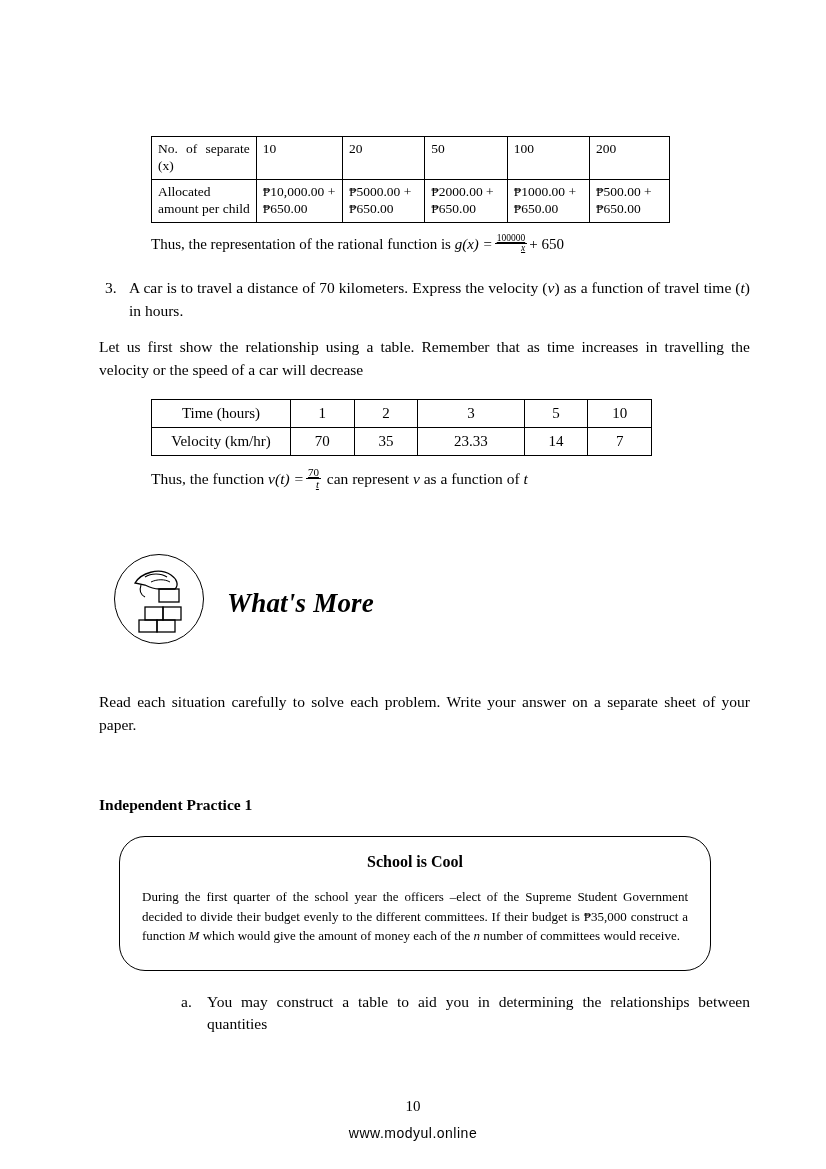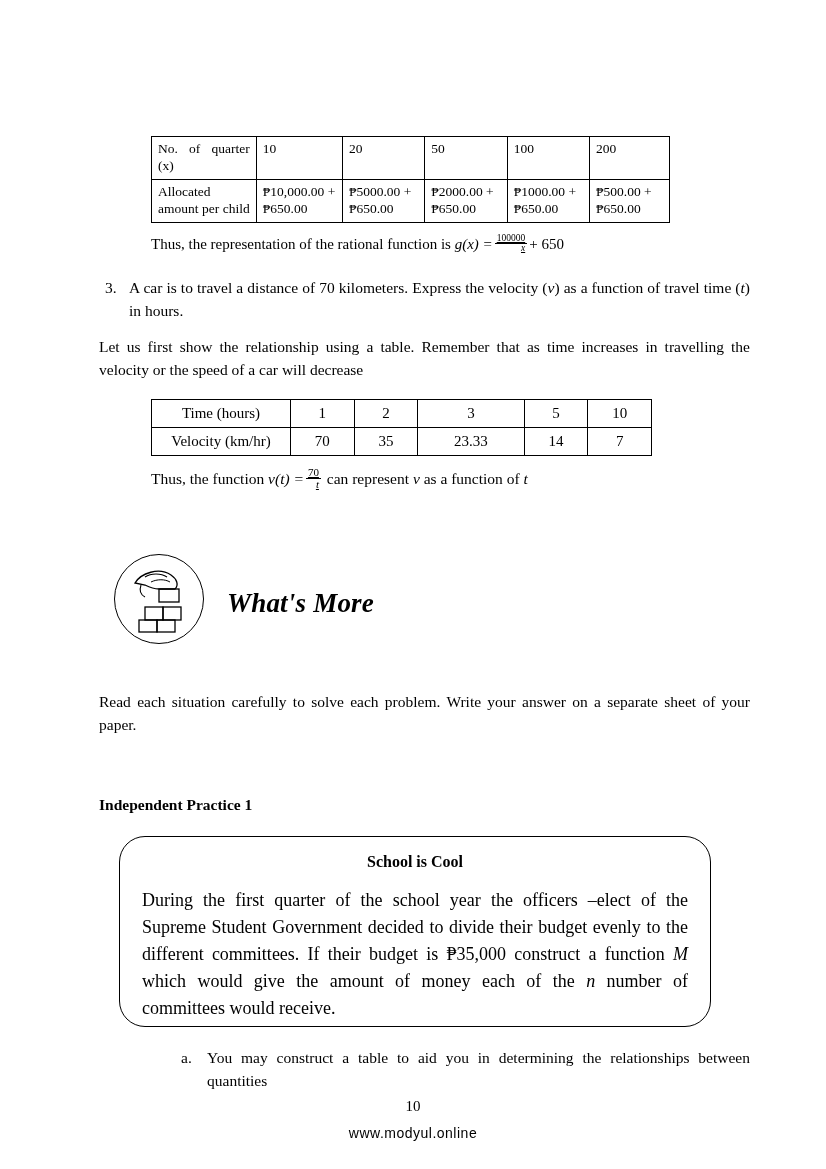--- a/index.html
+++ b/index.html
@@ -164,31 +164,31 @@
     font-family: "Liberation Serif", serif;
   }
 
   
   .box {
     margin-top: 22px;
     margin-left: 20px;
     width: 592px;
     border: 1.6px solid #000;
     border-radius: 26px;
-    padding: 16px 22px 4px 22px;
+    padding: 16px 22px 24px 22px;
     box-sizing: border-box;
   }
   .box-title {
     text-align: center;
     font-weight: bold;
     font-size: 16px;
     margin-bottom: 16px;
   }
   .box-body {
-    font-size: 18px;
+    font-size: 13px;
     line-height: 1.5;
     text-align: justify;
   }
 
   ol.sub {
     margin: 20px 0 0 0;
     padding-left: 0;
     list-style: none;
   }
   ol.sub li {
@@ -227,21 +227,21 @@
 </style>
 </head>
 <body>
 
 <div class="page">
   <div class="content">
 
     <table class="doc-table tbl-allocated">
       <tbody>
           <tr>
-        <td class="label">No. of quarter (x)</td>
+        <td class="label">No. of separate (x)</td>
         <td class="val">10</td>
         <td class="val">20</td>
         <td class="val">50</td>
         <td class="val">100</td>
         <td class="val">200</td>
       </tr>
       <tr>
         <td class="label">Allocated amount per child</td>
         <td class="val">₱10,000.00 +₱650.00</td>
         <td class="val">₱5000.00 +₱650.00</td>

